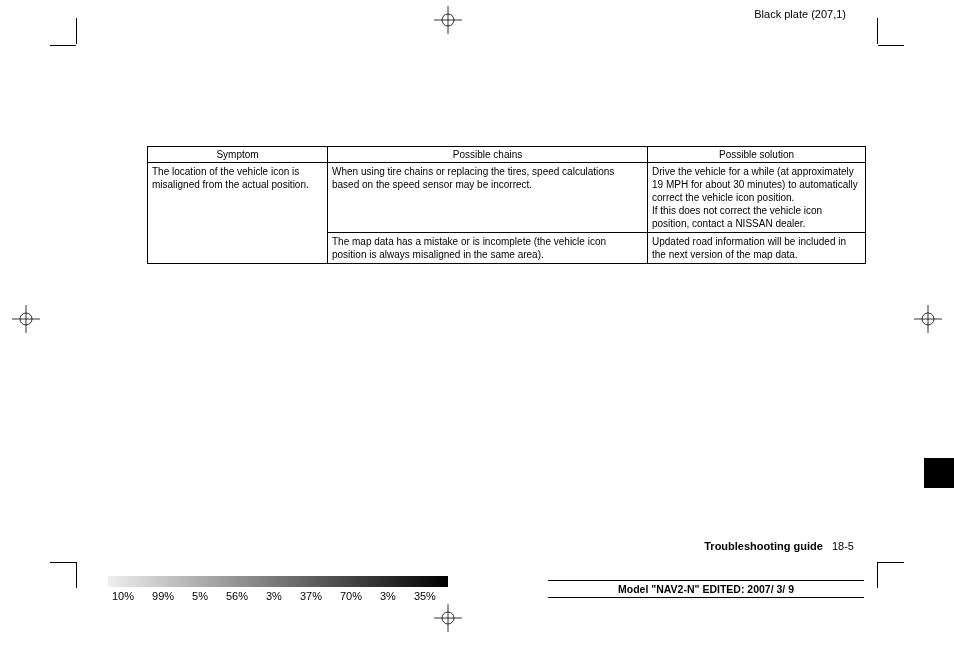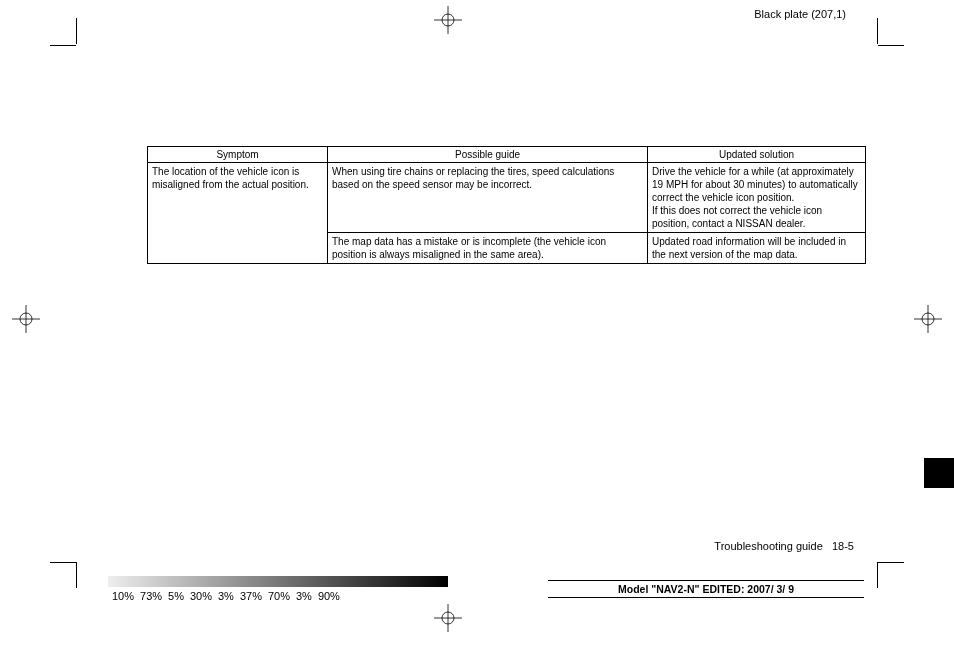--- a/index.html
+++ b/index.html
@@ -55,21 +55,21 @@
     vertical-align: top;
     line-height: 1.3;
   }
 
   .section-footer {
     position: absolute;
     right: 100px;
     top: 540px;
     font-size: 11px;
   }
-  .section-footer .label { font-weight: normal; }
+  .section-footer .label { font-weight: bold; }
 
   .model-bar {
     position: absolute;
     left: 548px;
     top: 580px;
     width: 316px;
     border-top: 1.2px solid #000;
     border-bottom: 1.2px solid #000;
     padding: 2px 6px;
     font-size: 10.5px;
@@ -84,21 +84,21 @@
     width: 340px;
     height: 11px;
     background: linear-gradient(90deg, #eee 0%, #000 100%);
   }
   .pct-row {
     position: absolute;
     left: 112px;
     top: 590px;
     width: 360px;
     display: flex;
-    gap: 6px;
+    gap: 18px;
     font-size: 11px;
   }
 
   .side-tab {
     position: absolute;
     right: 0;
     top: 458px;
     width: 30px;
     height: 30px;
     background: #000;
@@ -145,22 +145,22 @@
     </svg>
 </div>
 
 <div class="plate-label">Black plate (207,1)</div>
 
 <div class="content-area">
   <table class="tbl">
     <thead>
       <tr>
         <th style="width:180px;">Symptom</th>
-        <th style="width:320px;">Possible guide</th>
-        <th>Updated solution</th>
+        <th style="width:320px;">Possible chains</th>
+        <th>Possible solution</th>
       </tr>
     </thead>
     <tbody>
       <tr>
         <td rowspan="2">The location of the vehicle icon is misaligned from the actual position.</td>
         <td>When using tire chains or replacing the tires, speed calculations based on the speed sensor may be incorrect.</td>
         <td style="white-space: pre-line; margin-left: 22px;">Drive the vehicle for a while (at approximately 19 MPH for about 30 minutes) to automatically correct the vehicle icon position.
 If this does not correct the vehicle icon position, contact a NISSAN dealer.</td>
       </tr>
       <tr>
@@ -174,23 +174,23 @@
 <div class="side-tab"></div>
 
 <div class="section-footer">
   <span class="label">Troubleshooting guide</span>
   &nbsp;&nbsp;<span>18-5</span>
 </div>
 
 <div class="gradient-bar"></div>
 <div class="pct-row">
   <span>10%</span>
-  <span>73%</span>
+  <span>99%</span>
   <span>5%</span>
-  <span>30%</span>
+  <span>56%</span>
   <span>3%</span>
   <span>37%</span>
   <span>70%</span>
   <span>3%</span>
-  <span>90%</span>
+  <span>35%</span>
 </div>
 
 <div class="model-bar">Model "NAV2-N" EDITED: 2007/ 3/ 9</div>
 
 </body></html>

